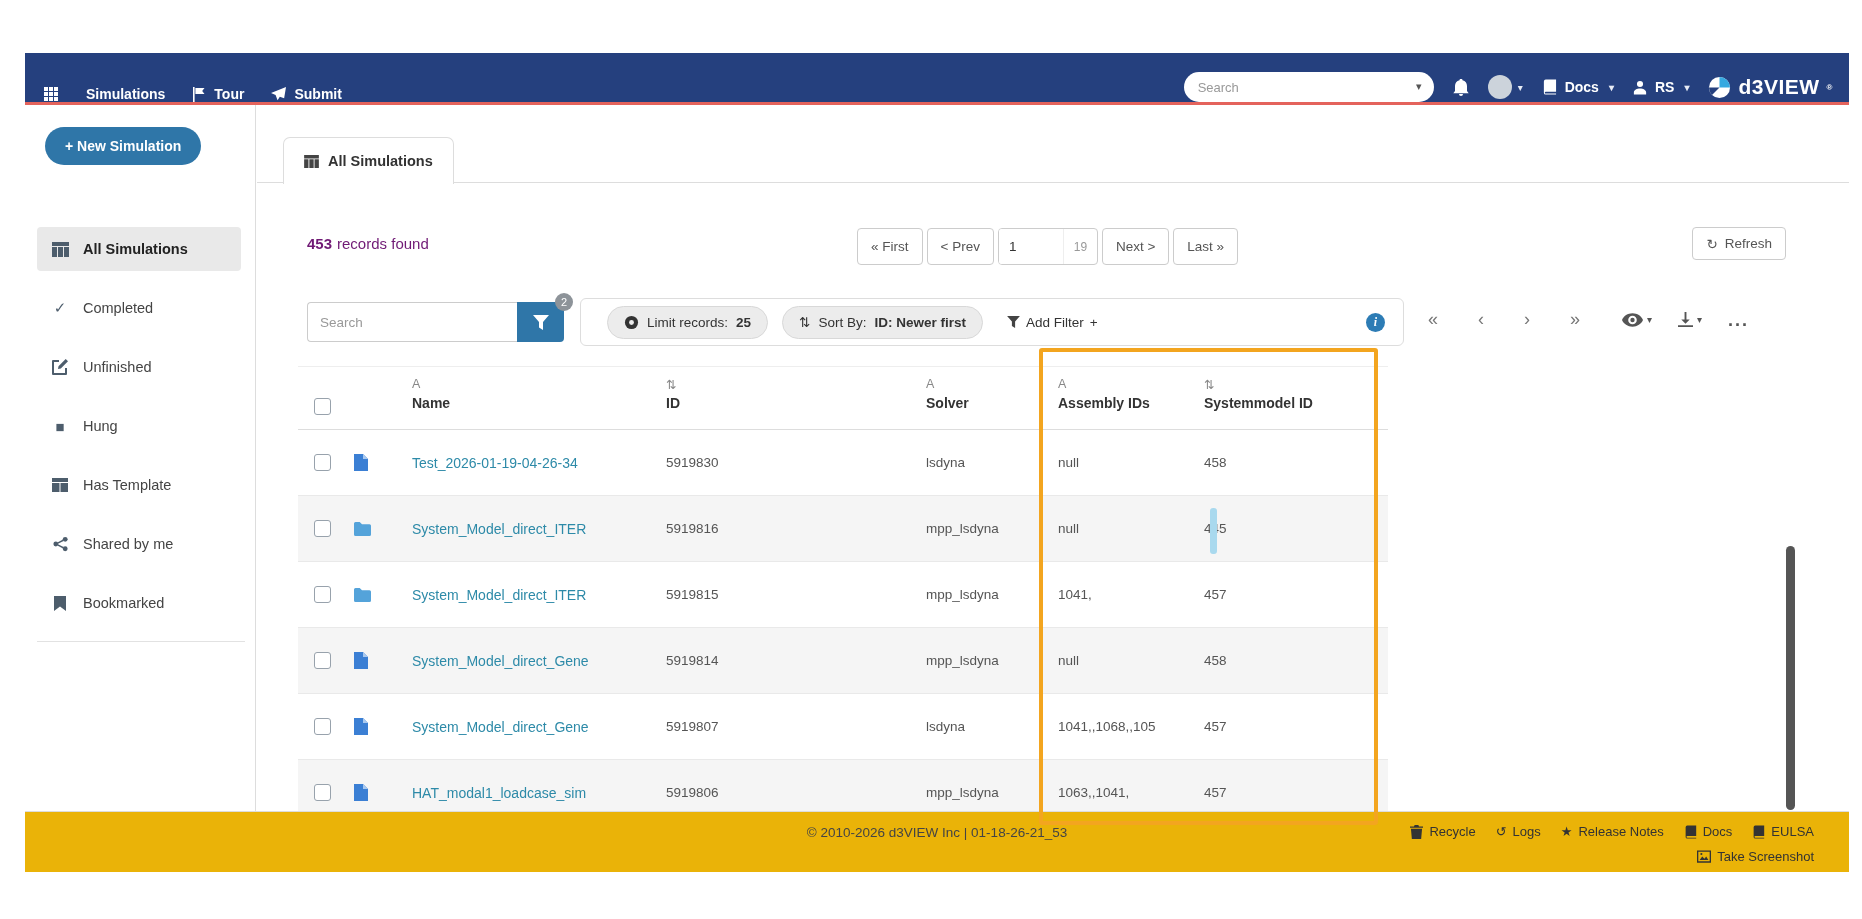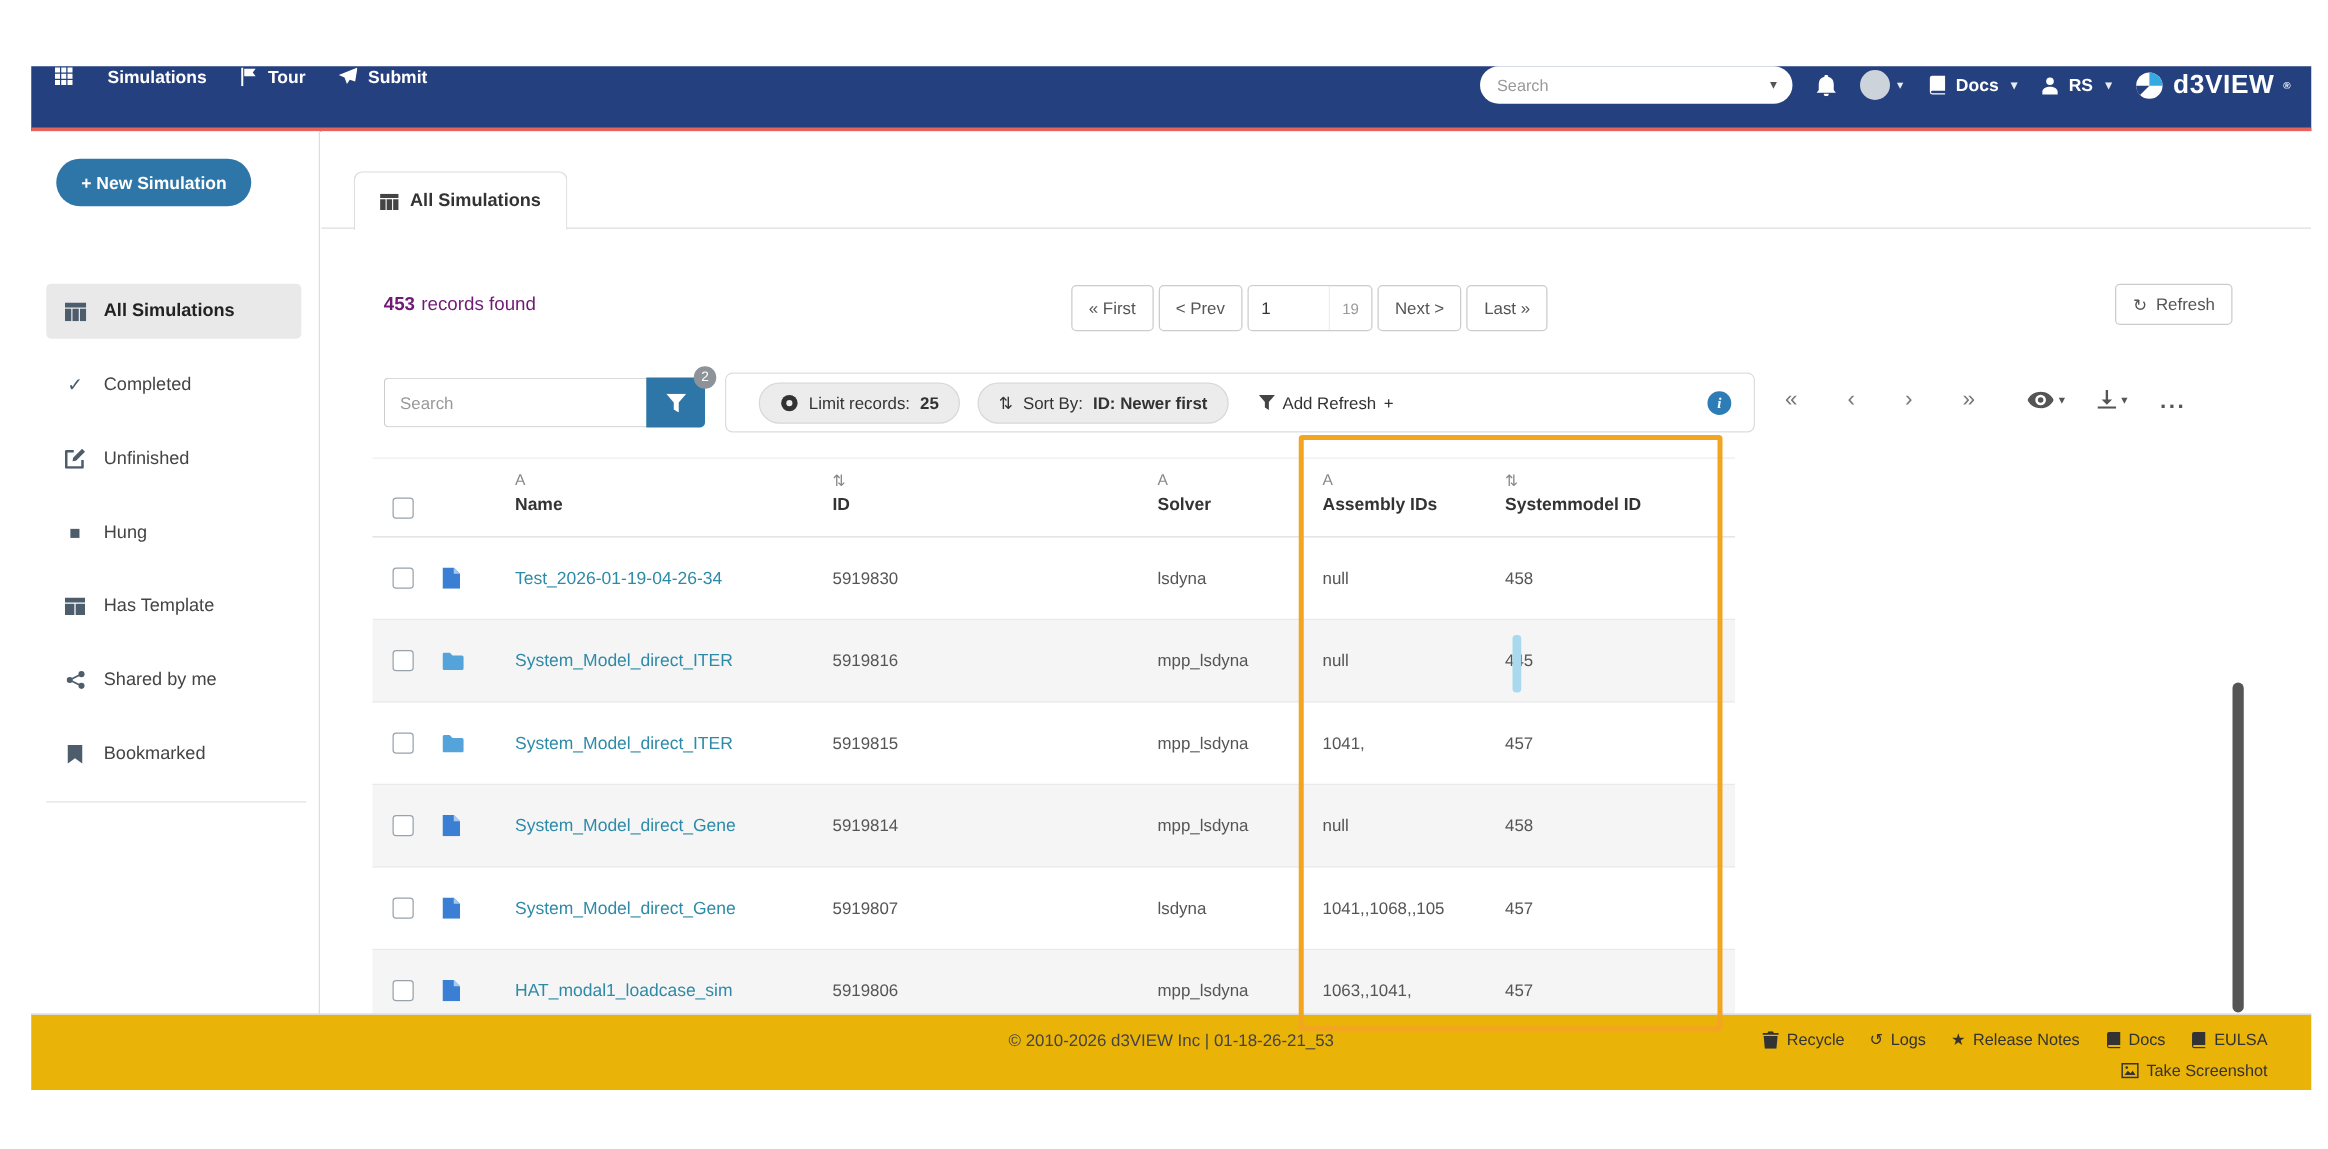--- a/index.html
+++ b/index.html
@@ -1,21 +1,21 @@
 <!DOCTYPE html>
 <html><head>
 <meta charset="utf-8">
 <style>
   * { margin:0; padding:0; box-sizing:border-box; }
   html,body { width:1862px; height:919px; background:#fff; font-family:"Liberation Sans", sans-serif; overflow:hidden; }
   body { position:relative; }
   .app { position:absolute; left:25px; top:53px; width:1824px; height:819px; border-bottom:1px solid #e6e6e6; background:#fff; }
 
   
-  .navbar { height:52px; background:#25407e; border-bottom:3px solid #e4635c; display:flex; align-items:flex-start; padding:0 16px 0 18px; color:#fff; }
+  .navbar { height:52px; background:#25407e; border-bottom:3px solid #e4635c; display:flex; align-items:flex-end; padding:0 16px 0 18px; color:#fff; }
   .nav-left { display:flex; align-items:center; gap:27px; }
   .nav-item { display:flex; align-items:center; gap:8px; font-size:14px; font-weight:700; color:#fff; cursor:pointer; white-space:nowrap; }
   .nav-right { margin-left:auto; display:flex; align-items:center; gap:19px; }
   .nav-search { position:relative; width:250px; }
   .nav-search input { width:100%; height:30px; border-radius:15px; border:none; outline:none; padding:0 30px 0 14px; font-size:13px; color:#333; }
   input::placeholder { color:#999; }
   .nav-search .caret { position:absolute; right:12px; top:8px; color:#555; font-size:11px; cursor:pointer; }
   .caret-w { font-size:10px; color:#e8ecf5; margin-left:2px; }
   .avatar { width:24px; height:24px; border-radius:50%; background:#ccd3db; display:inline-block; }
   .nav-user { display:flex; align-items:center; gap:4px; cursor:pointer; }
@@ -296,21 +296,21 @@
           <span class="ic">⇅</span>
           <span>Sort By:</span>
           <b>ID: Newer first</b>
         </span>
         <span class="add-filter">
           <span class="ic">
               <svg width="13" height="12" viewBox="0 0 16 15">
                 <path fill="currentColor" d="M0 0h16l-6 7v8l-4-2.5V7z"></path>
               </svg>
             </span>
-          <span>Add Refresh</span>
+          <span>Add Filter</span>
           <span>+</span>
         </span>
         <span class="f-info">i</span>
       </span>
       <span class="f-pager">
         <span>«</span>
         <span>‹</span>
         <span>›</span>
         <span>»</span>
       </span>

